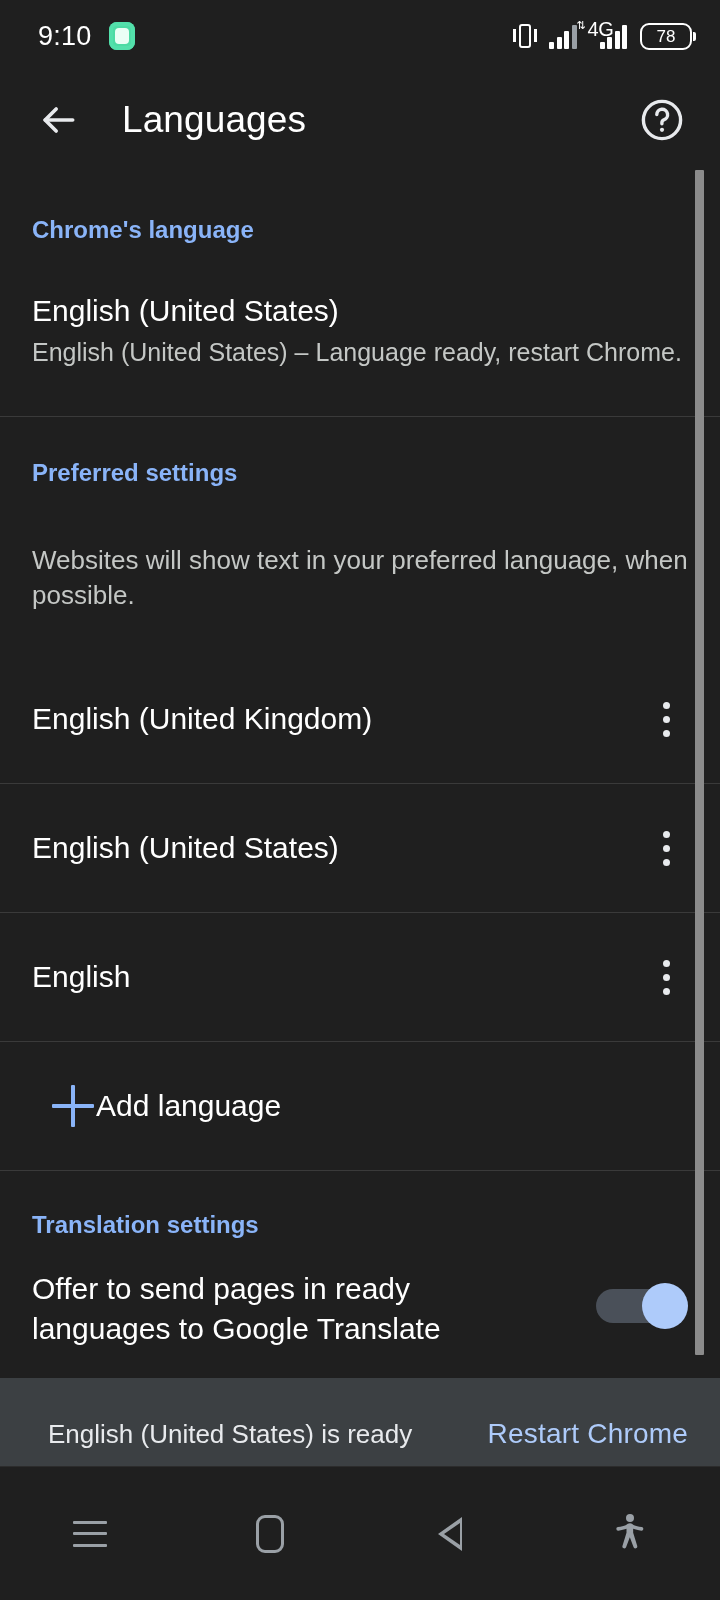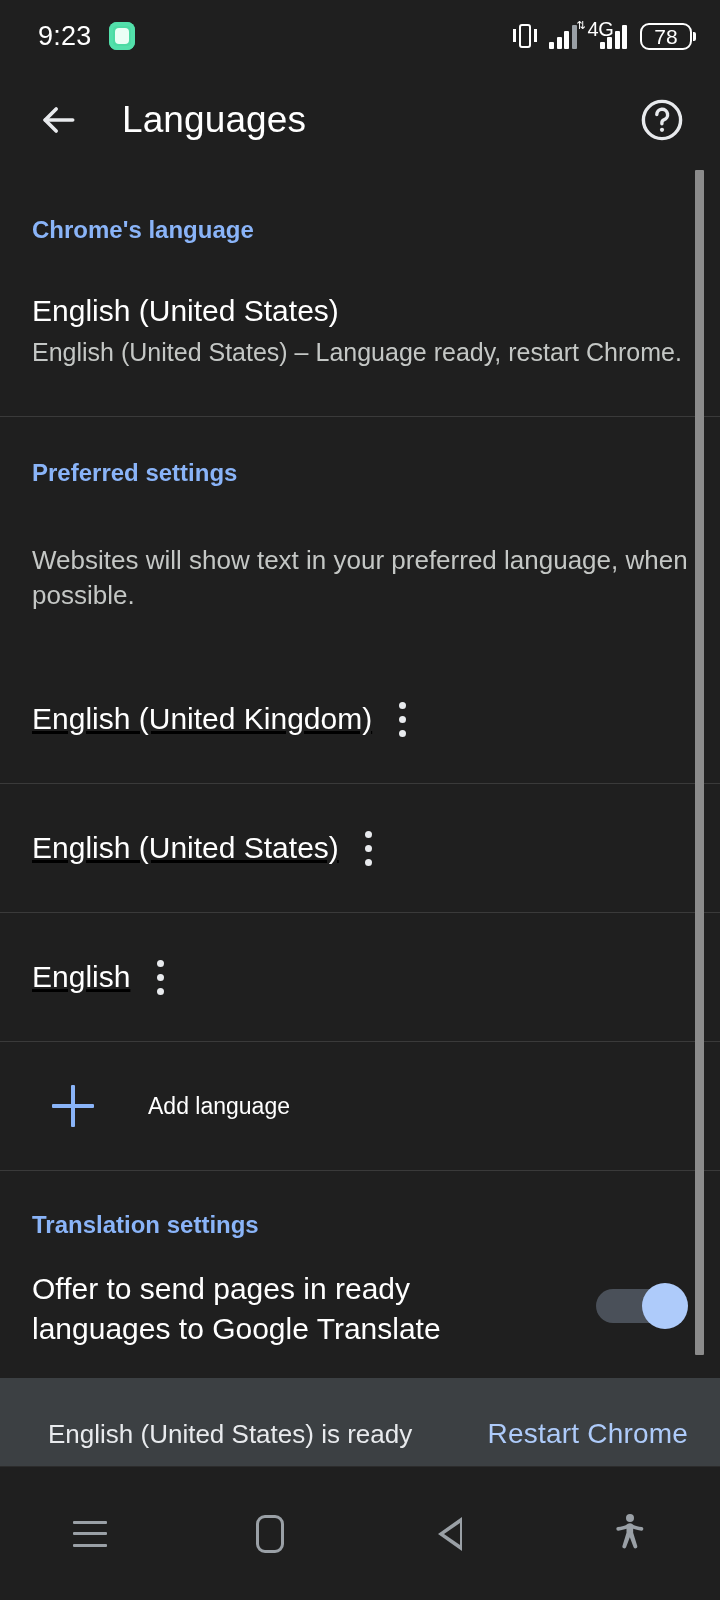--- a/index.html
+++ b/index.html
@@ -125,21 +125,21 @@
   .battery {
     display: flex;
     align-items: center;
     justify-content: center;
     width: 52px; height: 27px;
     border: 2.5px solid #ffffff;
     border-radius: 9px;
     position: relative;
   }
   .battery span {
-    font-size: 21px;
+    font-size: 17px;
     color: #ffffff;
     line-height: 1;
   }
   .battery::after {
     content: "";
     position: absolute;
     right: -5.5px;
     width: 3px; height: 9px;
     background: #ffffff;
     border-radius: 0 2px 2px 0;
@@ -218,23 +218,23 @@
     color: #c4c7c5;
     font-size: 26px;
     line-height: 1.36;
     padding: 0 32px;
   }
 
   .lang-row {
     height: 128px;
     display: flex;
     align-items: center;
+    justify-content: space-between;
     padding: 0 32px;
     cursor: pointer;
-    text-decoration: underline;
   }
   .lang-row .label {
     color: #ffffff;
     font-size: 30px;
   }
   .kebab {
     width: 60px; height: 72px;
     display: flex;
     flex-direction: column;
     align-items: center;
@@ -273,22 +273,21 @@
     width: 4px; height: 42px;
     transform: translateX(-50%);
   }
   .plus-icon::after {
     top: 50%; left: 2px;
     height: 4px; width: 42px;
     transform: translateY(-50%);
   }
   .add-label {
     color: #ffffff;
-    font-size: 23px;
-    margin-left: 52px;
+    font-size: 30px;
   }
 
   .toggle-row {
     display: flex;
     align-items: flex-start;
     justify-content: space-between;
     padding: 30px 32px 0 32px;
     cursor: pointer;
   }
   .toggle-row .t-label {
@@ -404,21 +403,21 @@
     border-right: 16px solid #1f1f1f;
   }
 </style>
 </head>
 <body>
 
 <div id="screen">
 
   <div class="status-bar">
     <div class="status-left">
-      <div class="clock">9:23</div>
+      <div class="clock">9:10</div>
       <div class="green-chip"></div>
     </div>
     <div class="status-right">
       <div class="icon-vibrate">
         <span class="wave l"></span>
         <span class="body"></span>
         <span class="wave r"></span>
       </div>
       <div class="bars dim">
         <i></i>

